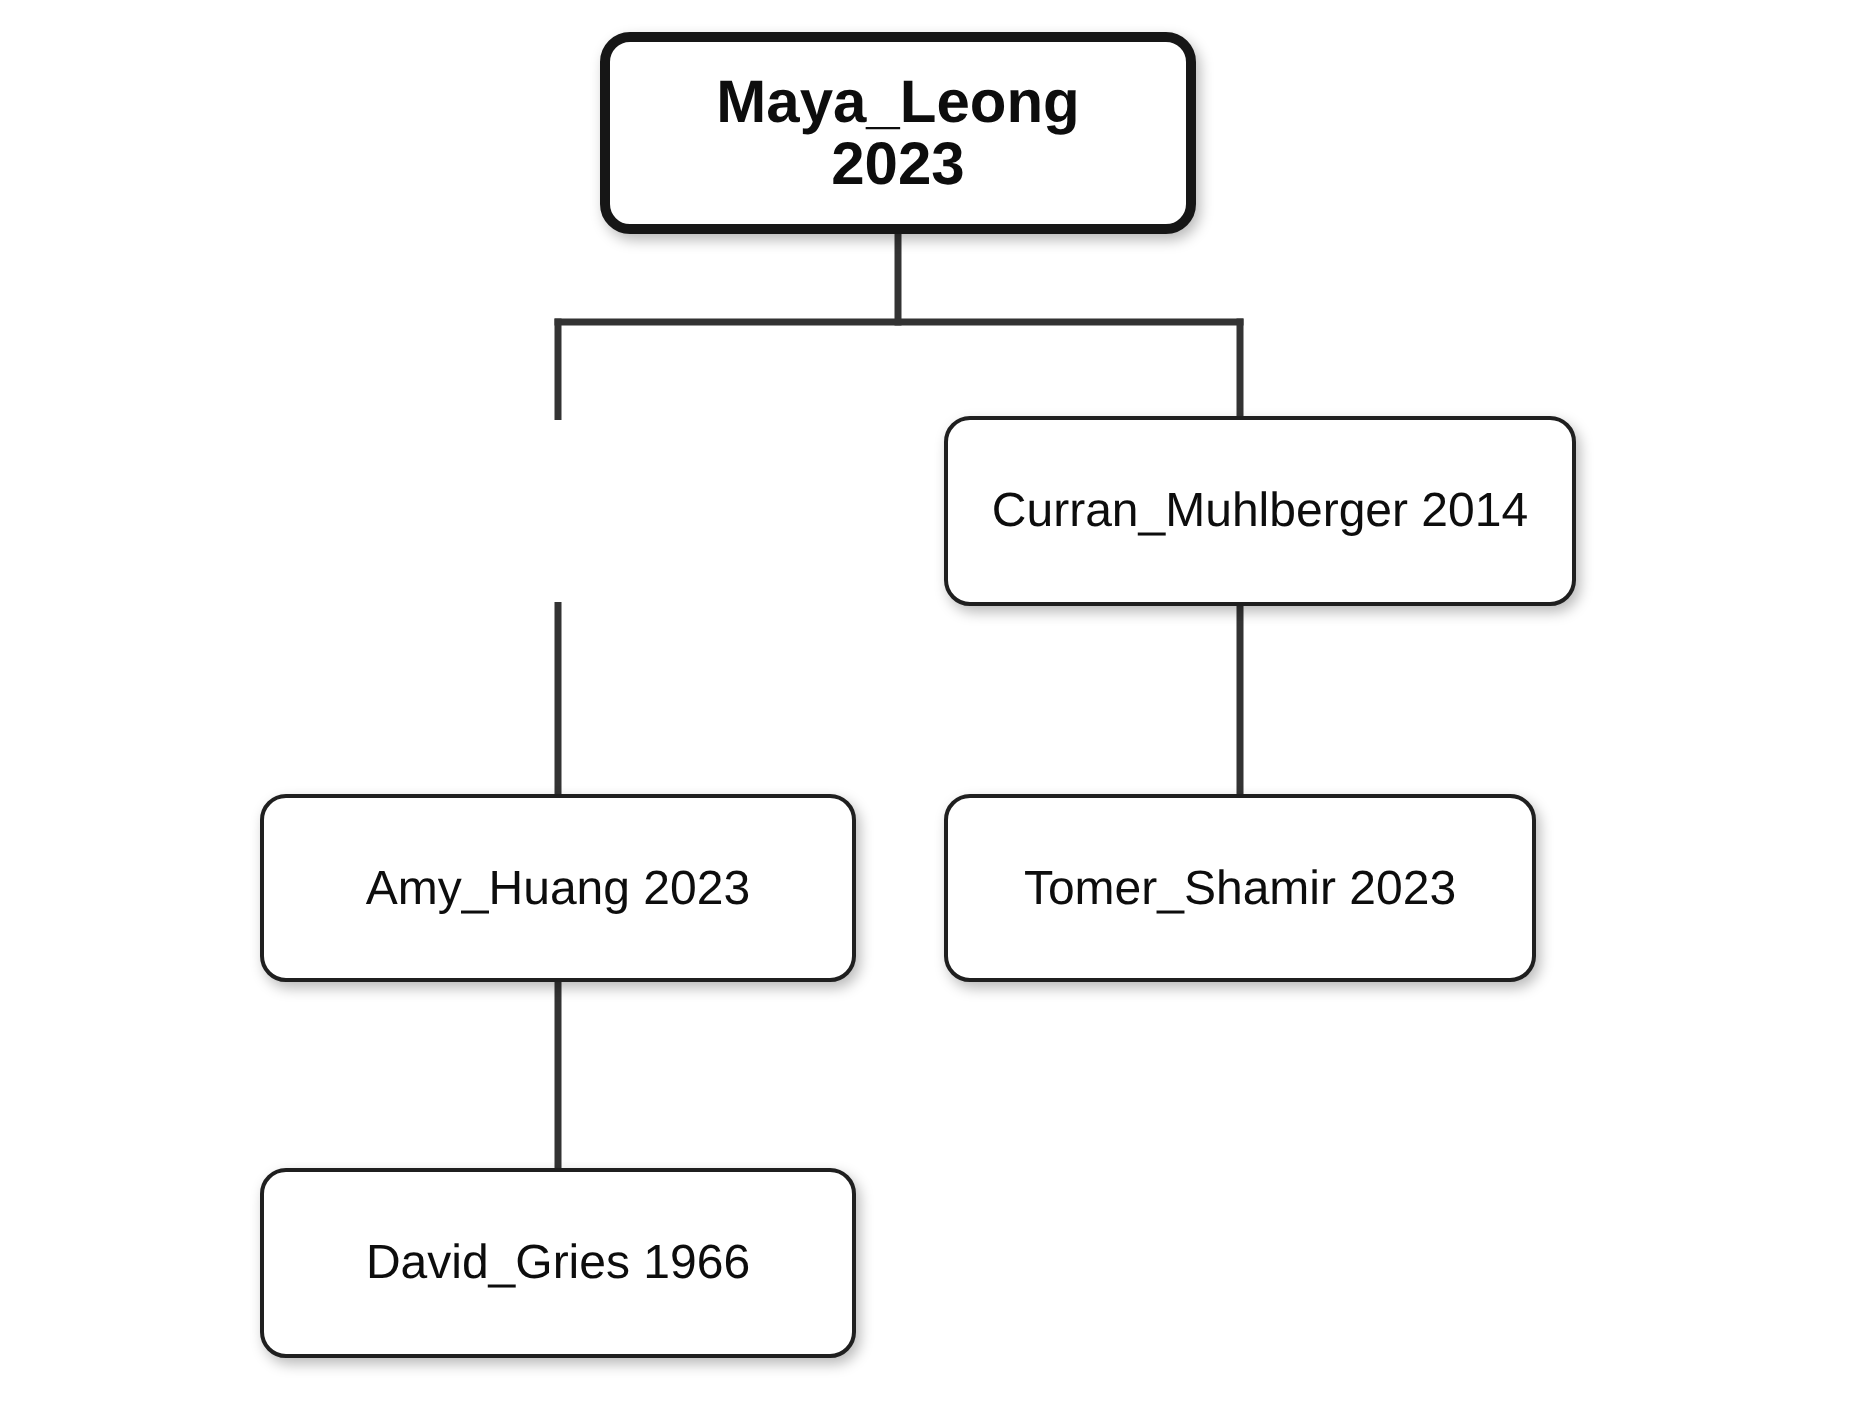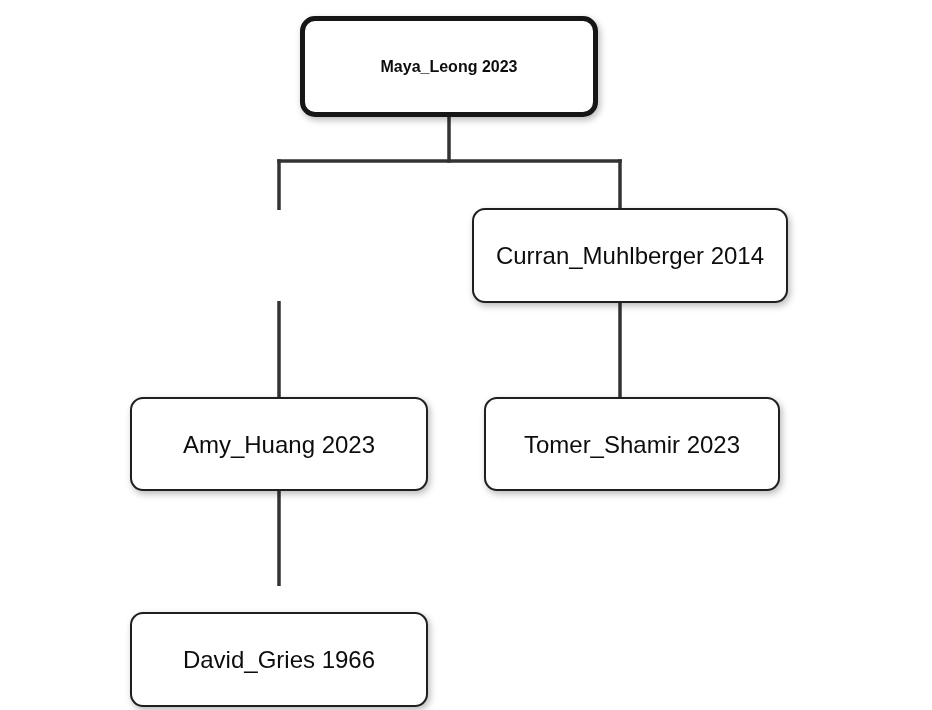--- a/index.html
+++ b/index.html
@@ -40,29 +40,29 @@
     font-size: 24px;
     line-height: 31px;
     color: #0d0d0d;
     padding: 0 18px;
   }
   .node.root {
     border-width: 5px;
     border-radius: 15px;
     border-color: #161616;
     font-weight: bold;
-    font-size: 16px;
+    font-size: 30px;
   }
   
   .n-maya    { left: 300px; top: 16px;  width: 298px; height: 101px; }
   .n-matthew { left: 130px; top: 208px; width: 298px; height: 95px;  }
   .n-curran  { left: 472px; top: 208px; width: 316px; height: 95px;  }
   .n-amy     { left: 130px; top: 397px; width: 298px; height: 94px; border-radius: 13px;  }
-  .n-tomer   { left: 472px; top: 397px; width: 296px; height: 94px; margin-left: 12px;  }
-  .n-david   { left: 130px; top: 584px; width: 298px; height: 95px; margin-top: 28px;  }
+  .n-tomer   { left: 472px; top: 397px; width: 296px; height: 94px;  }
+  .n-david   { left: 130px; top: 584px; width: 298px; height: 95px;  }
 </style>
 </head>
 <body>
 
 <div class="canvas">
 
   <svg class="edges" viewBox="0 0 932 710" xmlns="http://www.w3.org/2000/svg">
     <line x1="449" y1="116" x2="449" y2="162.75"></line>
     <line x1="277.25" y1="161" x2="621.75" y2="161"></line>
     <line x1="279" y1="159.25" x2="279" y2="210"></line>

